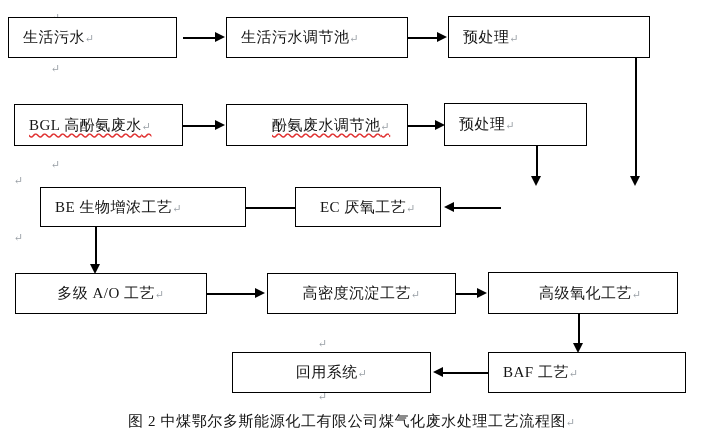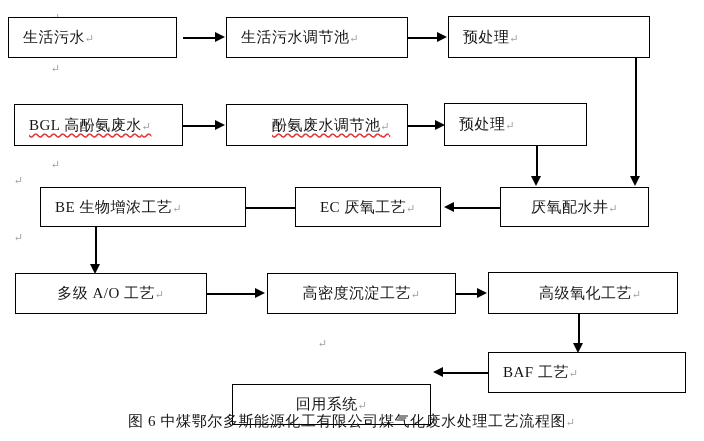--- a/index.html
+++ b/index.html
@@ -153,23 +153,20 @@
   <div class="arrow left" style="left:199px; top:202px;"></div>
   <div class="edge h" style="left:208px; top:207px; width:88px;"></div>
 
   <div class="node centered" style="left:295px; top:187px; width:146px; height:40px;">
     <span class="label">EC 厌氧工艺<span class="pilcrow" style="position: static;">↵</span></span>
   </div>
 
   <div class="arrow left" style="left:444px; top:202px;"></div>
   <div class="edge h" style="left:453px; top:207px; width:48px;"></div>
 
-  <div class="node centered" style="left:500px; top:187px; width:149px; height:40px;">
-    <span class="label">厌氧配水井<span class="pilcrow" style="position: static;">↵</span></span>
-  </div>
 
   <div class="edge v" style="left:95px; top:227px; height:38px;"></div>
   <div class="arrow down" style="left:90px; top:264px;"></div>
 
   <div class="node centered" style="left:15px; top:273px; width:192px; height:41px;">
     <span class="label">多级 A/O 工艺<span class="pilcrow" style="position: static;">↵</span></span>
   </div>
 
   <div class="edge h" style="left:207px; top:293px; width:49px;"></div>
   <div class="arrow right" style="left:255px; top:288px;"></div>
@@ -181,28 +178,28 @@
   <div class="edge h" style="left:456px; top:293px; width:22px;"></div>
   <div class="arrow right" style="left:477px; top:288px;"></div>
 
   <div class="node" style="left:488px; top:272px; width:190px; height:42px;padding-left:36px;">
     <span class="label">高级氧化工艺<span class="pilcrow" style="position: static;">↵</span></span>
   </div>
 
   <div class="edge v" style="left:578px; top:314px; height:30px;"></div>
   <div class="arrow down" style="left:573px; top:343px;"></div>
 
-  <div class="node centered" style="left:232px; top:352px; width:199px; height:41px;margin-top:32px;">
+  <div class="node centered" style="left:232px; top:352px; width:199px; height:41px;">
     <span class="label">回用系统<span class="pilcrow" style="position: static;">↵</span></span>
   </div>
 
   <div class="arrow left" style="left:433px; top:367px;"></div>
   <div class="edge h" style="left:442px; top:372px; width:48px;"></div>
 
   <div class="node" style="left:488px; top:352px; width:198px; height:41px;">
     <span class="label">BAF 工艺<span class="pilcrow" style="position: static;">↵</span></span>
   </div>
 
   <div id="caption">
-    <span>图 6  中煤鄂尔多斯能源化工有限公司煤气化废水处理工艺流程图</span><span class="pilcrow" style="position:static;">↵</span>
+    <span>图 2  中煤鄂尔多斯能源化工有限公司煤气化废水处理工艺流程图</span><span class="pilcrow" style="position:static;">↵</span>
   </div>
 
 </div>
 
 </body></html>

